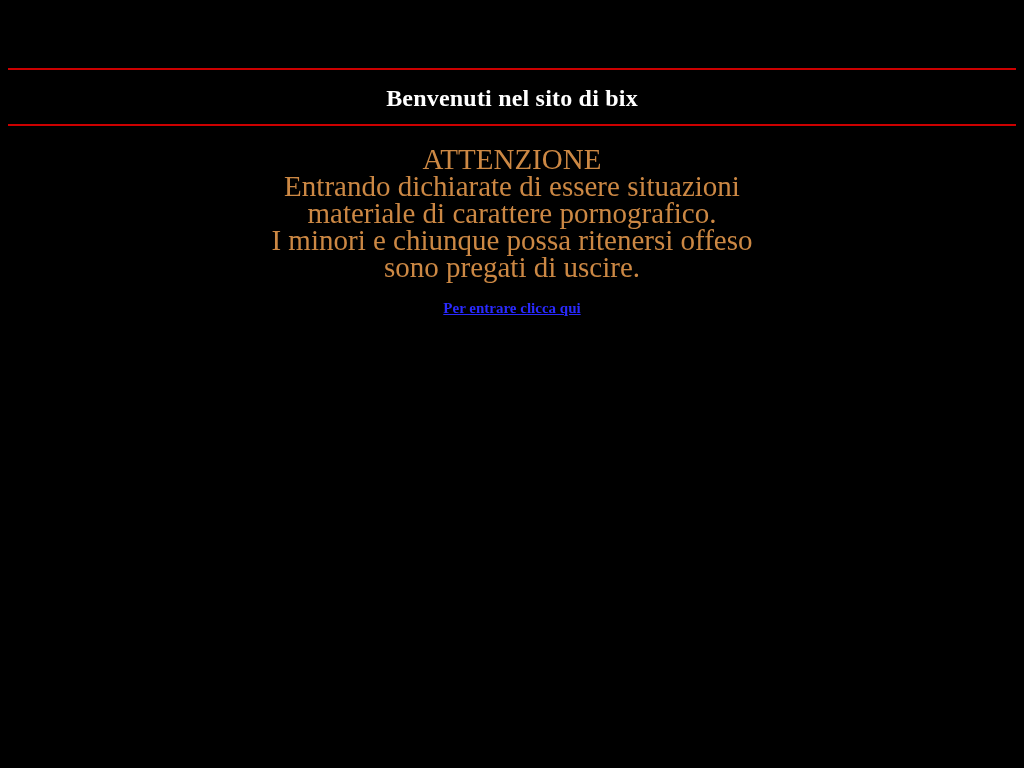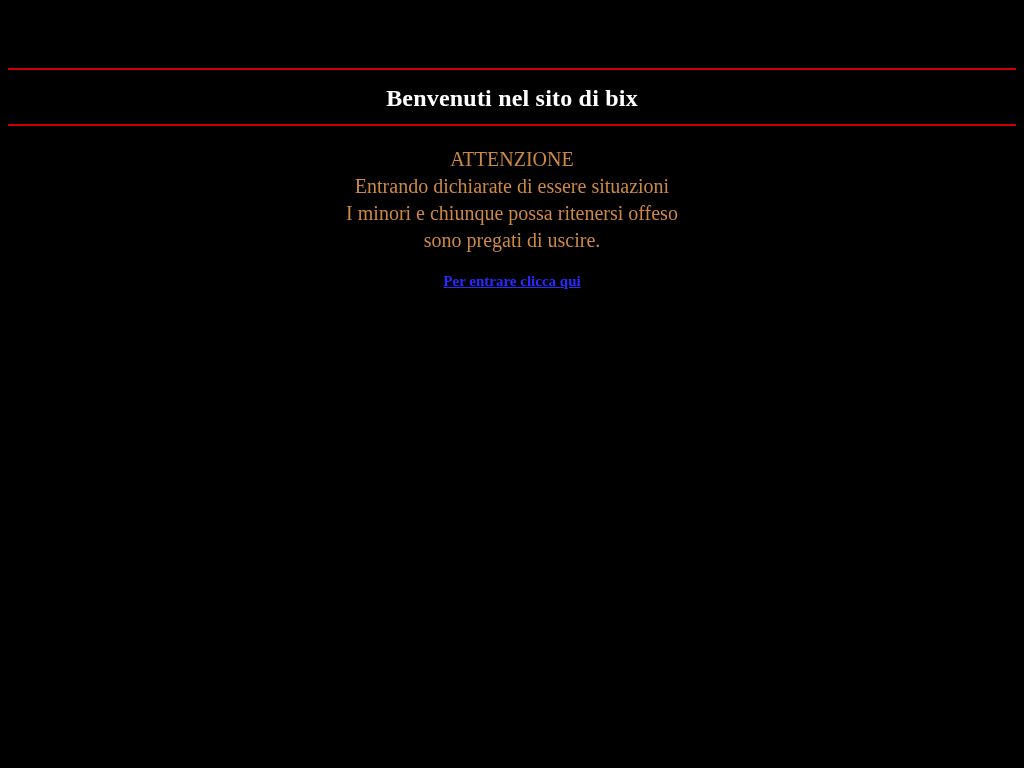--- a/index.html
+++ b/index.html
@@ -39,21 +39,21 @@
     font-weight: bold;
     font-size: 24px;
     line-height: 28px;
     letter-spacing: 0.2px;
   }
   .warning-block {
     margin-top: 20px;
     text-align: center;
     color: #cc8844;
     font-family: "Liberation Serif", "DejaVu Serif", serif;
-    font-size: 20px;
+    font-size: 29px;
     line-height: 27px;
   }
   .warning-block .line {
     display: block;
     white-space: nowrap;
   }
   .enter-wrap {
     margin-top: 18px;
     text-align: center;
   }
@@ -77,20 +77,21 @@
 
   <div class="title-band">
     <div class="title">Benvenuti nel sito di bix</div>
   </div>
 
   <hr class="rule">
 
   <div class="warning-block">
     <span class="line">ATTENZIONE</span>
     <span class="line">Entrando dichiarate di essere situazioni</span>
+    <span class="line">materiale di carattere pornografico.</span>
     <span class="line">I minori e chiunque possa ritenersi offeso</span>
     <span class="line">sono pregati di uscire.</span>
   </div>
 
   <div class="enter-wrap">
     <a class="enter-link" href="#">Per entrare clicca qui</a>
   </div>
 
 </div>
 

